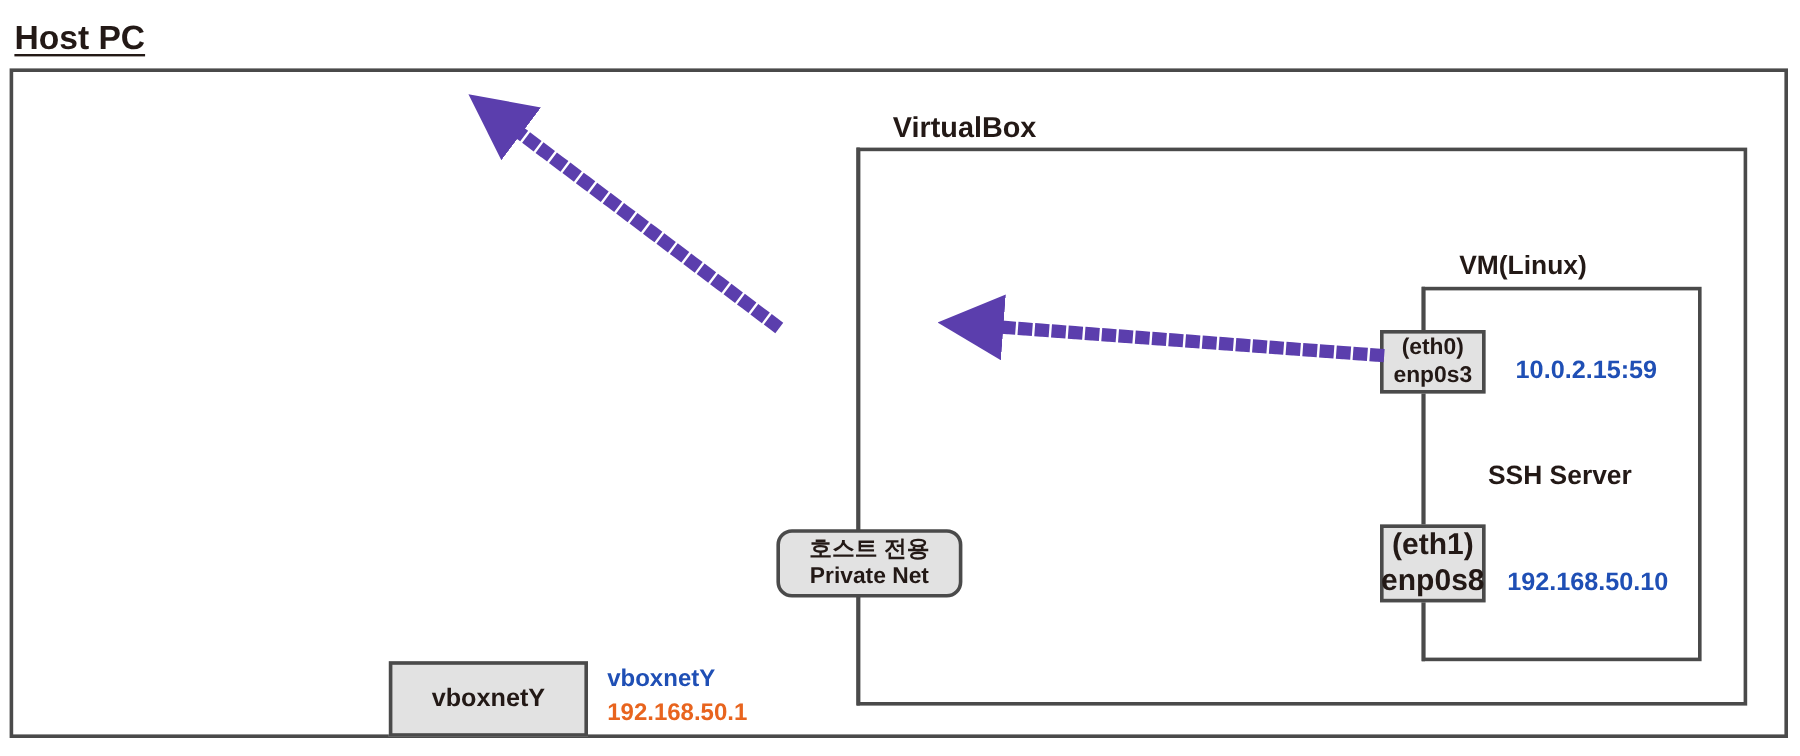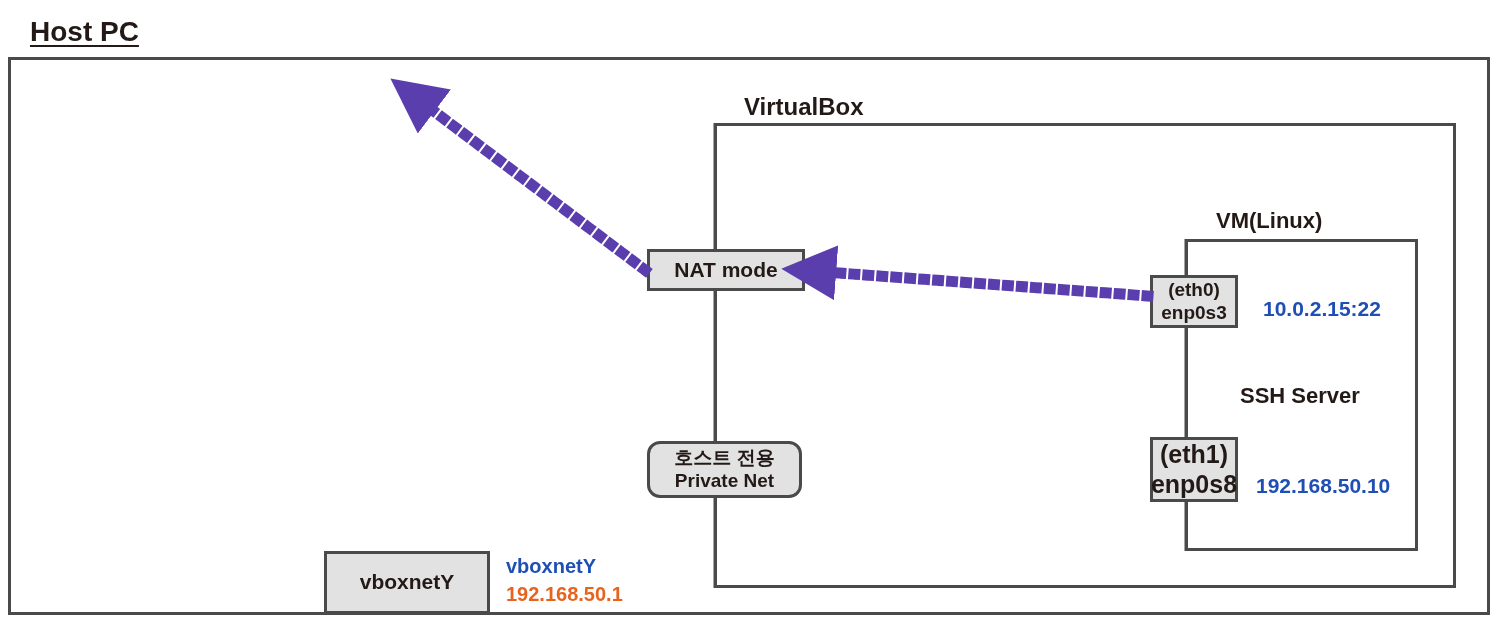--- a/index.html
+++ b/index.html
@@ -44,21 +44,21 @@
   }
   .plain-label {
     position: absolute;
     font-weight: bold;
     color: #231916;
     white-space: nowrap;
     z-index: 5;
   }
   .host-title {
     position: absolute;
-    left: 30px;
+    left: 12px;
     top: 16px;
     font-size: 28px;
     font-weight: bold;
     color: #231916;
     text-decoration: underline;
     text-underline-offset: 4px;
     white-space: nowrap;
     z-index: 7;
   }
   .ip-label {
@@ -93,44 +93,41 @@
 
   <div class="host-title">Host PC</div>
 
   <div class="plain-label" style="left:744px; top:93px; font-size:24px;">VirtualBox</div>
 
   <div class="plain-label" style="left:1216px; top:208px; font-size:22px;">VM(Linux)</div>
 
   <div class="plain-label" style="left:1240px; top:383px; font-size:22px;">SSH Server</div>
 
 
-  <div class="node-box" style="left:647px; top:249px; width:158px; height:42px; font-size:21px;">
-    <span class="line">NAT mode</span>
-  </div>
 
   <div class="node-box" style="left:647px; top:441px; width:155px; height:57px; font-size:19px;border-radius:13px;">
     <span class="line">호스트 전용</span>
     <span class="line">Private Net</span>
   </div>
 
   <div class="node-box" style="left:324px; top:551px; width:166px; height:63px; font-size:21px;">
     <span class="line">vboxnetY</span>
   </div>
 
   <div class="node-box" style="left:1150px; top:275px; width:88px; height:53px; font-size:19px;">
     <span class="line">(eth0)</span>
     <span class="line">enp0s3</span>
   </div>
 
   <div class="node-box" style="left:1150px; top:437px; width:88px; height:65px; font-size:25px;">
     <span class="line">(eth1)</span>
     <span class="line">enp0s8</span>
   </div>
 
-  <div class="ip-label" style="left:1263px; top:297px; font-size:21px; color:#1f4fb5;">10.0.2.15:22</div>
+  <div class="ip-label" style="left:1263px; top:297px; font-size:21px; color:#1f4fb5;">10.0.2.15:59</div>
 
   <div class="ip-label" style="left:1256px; top:458px; font-size:21px; color:#1f4fb5;margin-top:16px;">192.168.50.10</div>
 
   <div class="ip-label" style="left:506px; top:555px; font-size:20px; color:#1f4fb5;">vboxnetY</div>
 
   <div class="ip-label" style="left:506px; top:583px; font-size:20px; color:#e8641e;">192.168.50.1</div>
 
   <svg class="overlay" viewBox="0 0 1500 630" xmlns="http://www.w3.org/2000/svg">
 
     <line x1="715" y1="123" x2="715" y2="588" stroke="#4a4a4a" stroke-width="3"></line>

